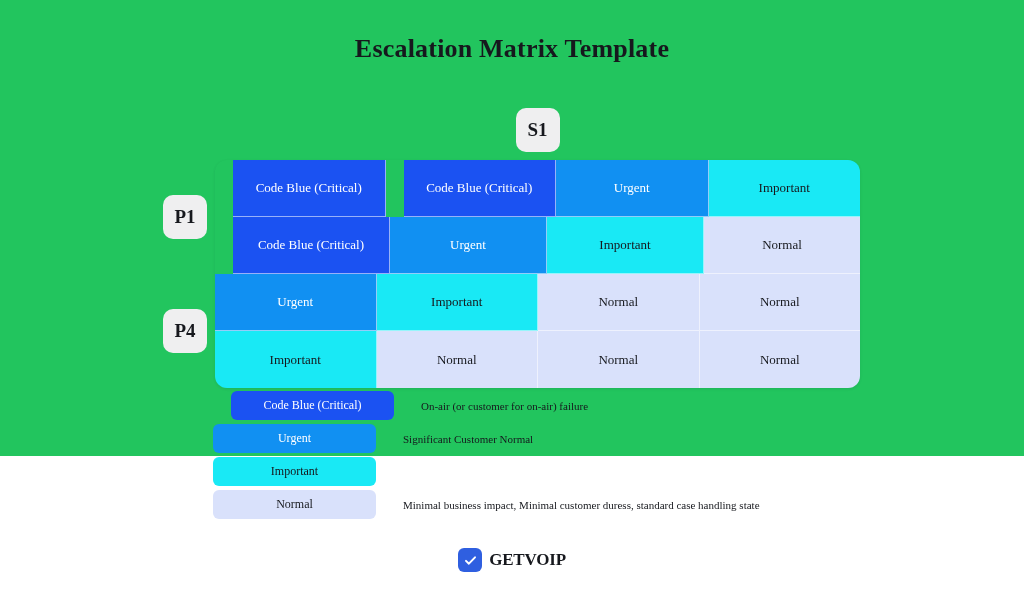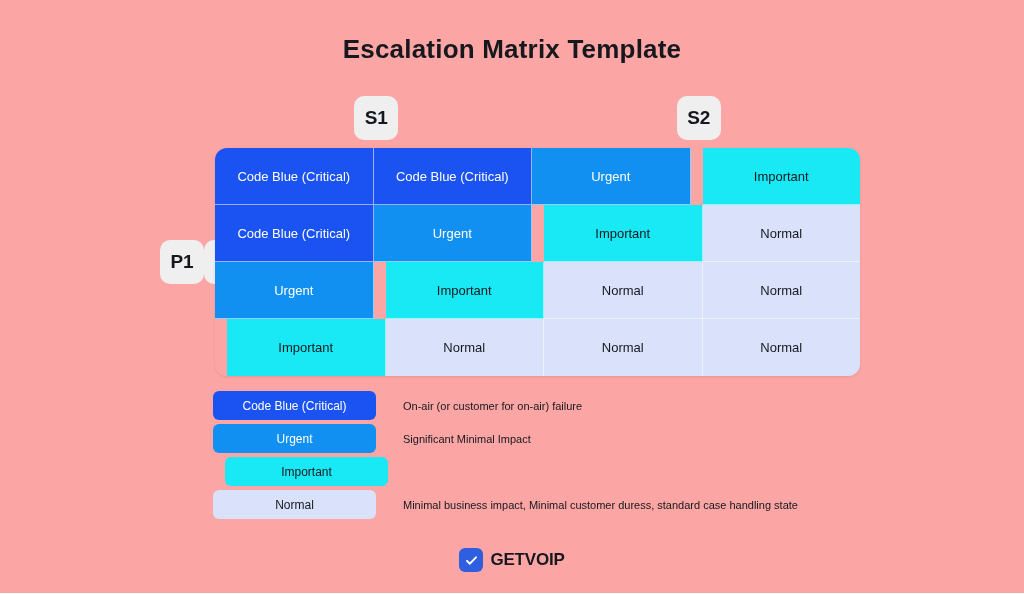--- a/index.html
+++ b/index.html
@@ -8,42 +8,43 @@
     width: 1024px;
     height: 594px;
     background: #ffffff;
     font-family: "Liberation Sans", sans-serif;
     overflow: hidden;
   }
 
   #page {
     position: relative;
     width: 1024px;
-    height: 593px;
-    background: #fca5a5;
+    height: 456px;
+    background: #22c55e;
+    font-family: Liberation Serif, serif;
   }
 
   
   #title {
     position: absolute;
     left: 0;
     top: 34px;
     width: 1024px;
     text-align: center;
     font-size: 26px;
     font-weight: bold;
     color: #16181d;
     letter-spacing: 0.2px;
   }
 
   
   #matrix-block {
     position: absolute;
     left: 160px;
-    top: 96px;
+    top: 108px;
     width: 700px;
     height: 280px;
   }
 
   
   #col-headers {
     position: absolute;
     left: 55px;
     top: 0;
     width: 645px;
@@ -70,20 +71,22 @@
   }
 
   
   #row-headers {
     position: absolute;
     left: 0;
     top: 52px;
     width: 50px;
     height: 228px;
     display: flex;
+    flex-direction: column;
+    justify-content: center;
   }
   #row-headers .rowhdr-cell {
     flex: 1 1 0;
     display: flex;
     align-items: center;
     justify-content: center;
   }
 
   
   #grid {
@@ -108,23 +111,23 @@
     align-items: center;
     justify-content: center;
     font-size: 13px;
     border-right: 1px solid rgba(255,255,255,0.55);
     border-bottom: 1px solid rgba(255,255,255,0.55);
   }
   .grid-row:last-child .grid-cell { border-bottom: none; }
   .grid-cell:last-child { border-right: none; }
 
   
-  .sev-codeblue  { background: #1b52f2; color: #ffffff; }
+  .sev-codeblue  { background: #1b52f2; color: #ffffff; margin-left: 18px; }
   .sev-urgent    { background: #1190f2; color: #ffffff; }
-  .sev-important { background: #19e9f5; color: #16181d; margin-left: 12px; }
+  .sev-important { background: #19e9f5; color: #16181d; }
   .sev-normal    { background: #d9e1fb; color: #16181d; }
 
   
   #legend {
     position: absolute;
     left: 213px;
     top: 389px;
     width: 700px;
   }
   .legend-row {
@@ -183,23 +186,20 @@
 <div id="page">
 
   <div id="title">Escalation Matrix Template</div>
 
   <div id="matrix-block">
 
     <div id="col-headers">
         <div class="colhdr-cell">
           <div class="hdr-chip">S1</div>
         </div>
-        <div class="colhdr-cell">
-          <div class="hdr-chip">S2</div>
-        </div>
       </div>
 
     <div id="row-headers">
         <div class="rowhdr-cell">
           <div class="hdr-chip">P1</div>
         </div>
         <div class="rowhdr-cell">
           <div class="hdr-chip">P4</div>
         </div>
       </div>
@@ -233,21 +233,21 @@
 
   </div>
 
   <div id="legend">
       <div class="legend-row">
         <div class="legend-swatch sev-codeblue">Code Blue (Critical)</div>
         <div class="legend-desc">On-air (or customer for on-air) failure</div>
       </div>
       <div class="legend-row">
         <div class="legend-swatch sev-urgent">Urgent</div>
-        <div class="legend-desc">Significant Minimal Impact</div>
+        <div class="legend-desc">Significant Customer Normal</div>
       </div>
       <div class="legend-row">
         <div class="legend-swatch sev-important">Important</div>
       </div>
       <div class="legend-row">
         <div class="legend-swatch sev-normal">Normal</div>
         <div class="legend-desc">Minimal business impact, Minimal customer duress, standard case handling state</div>
       </div>
     </div>
 

